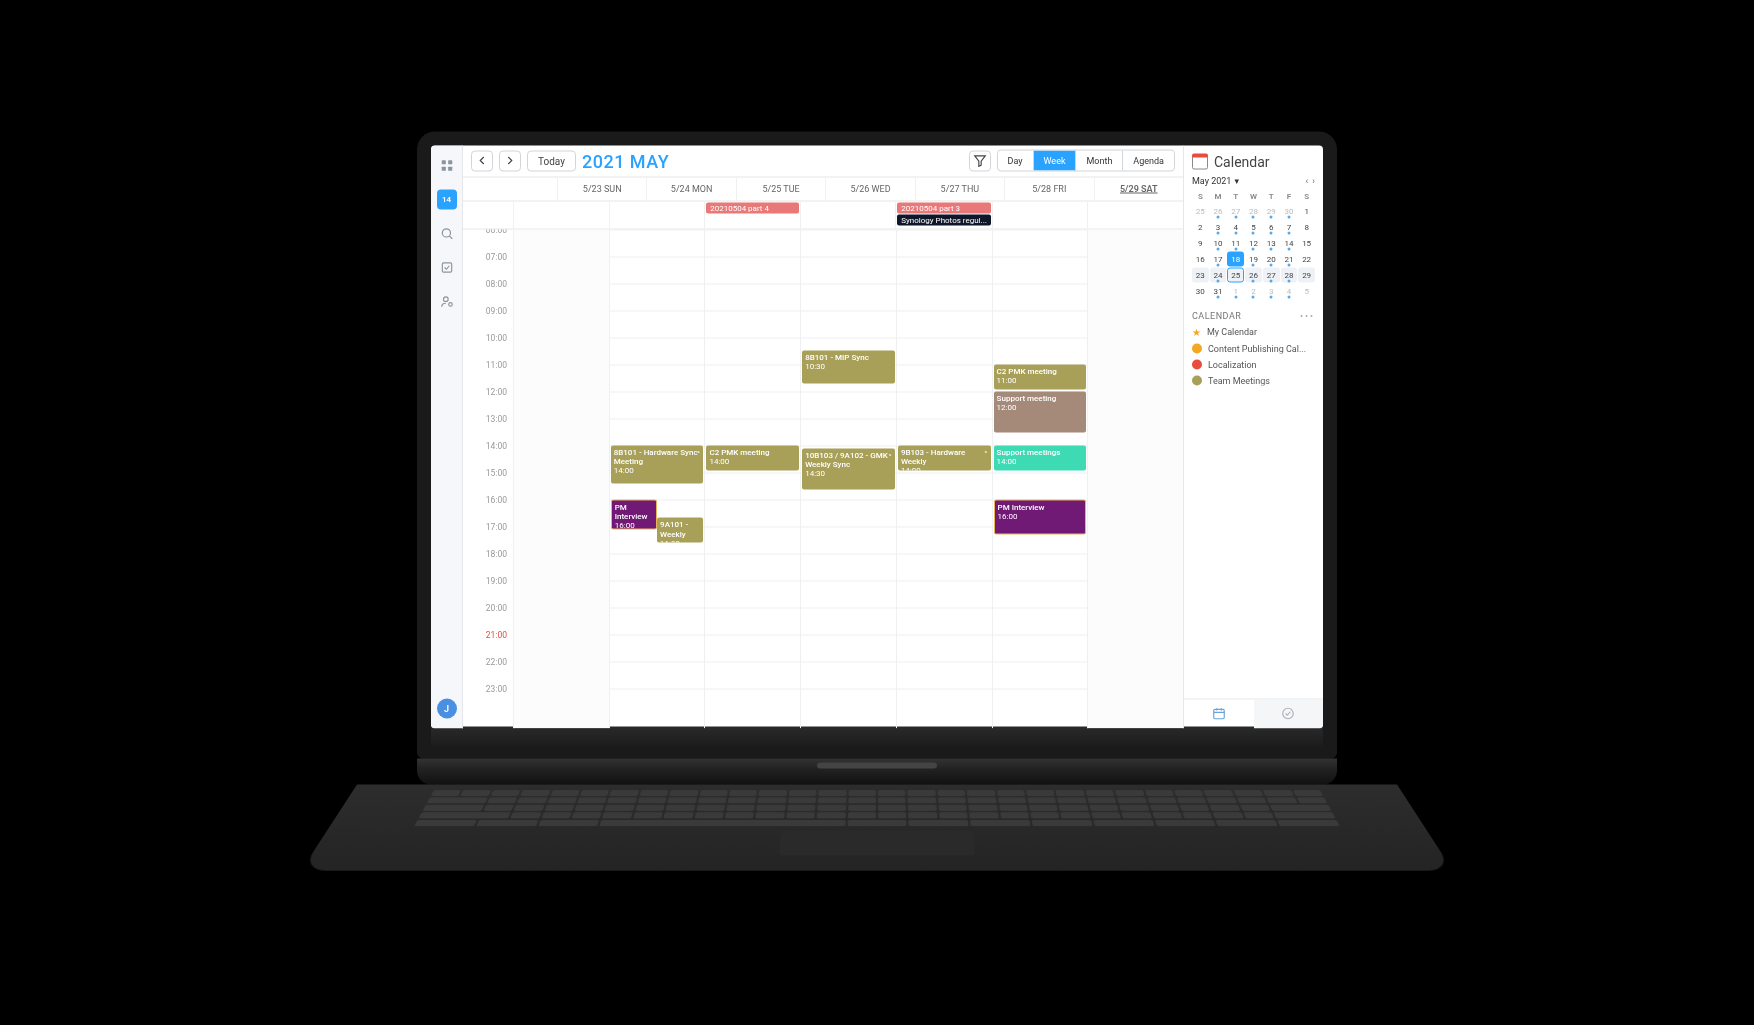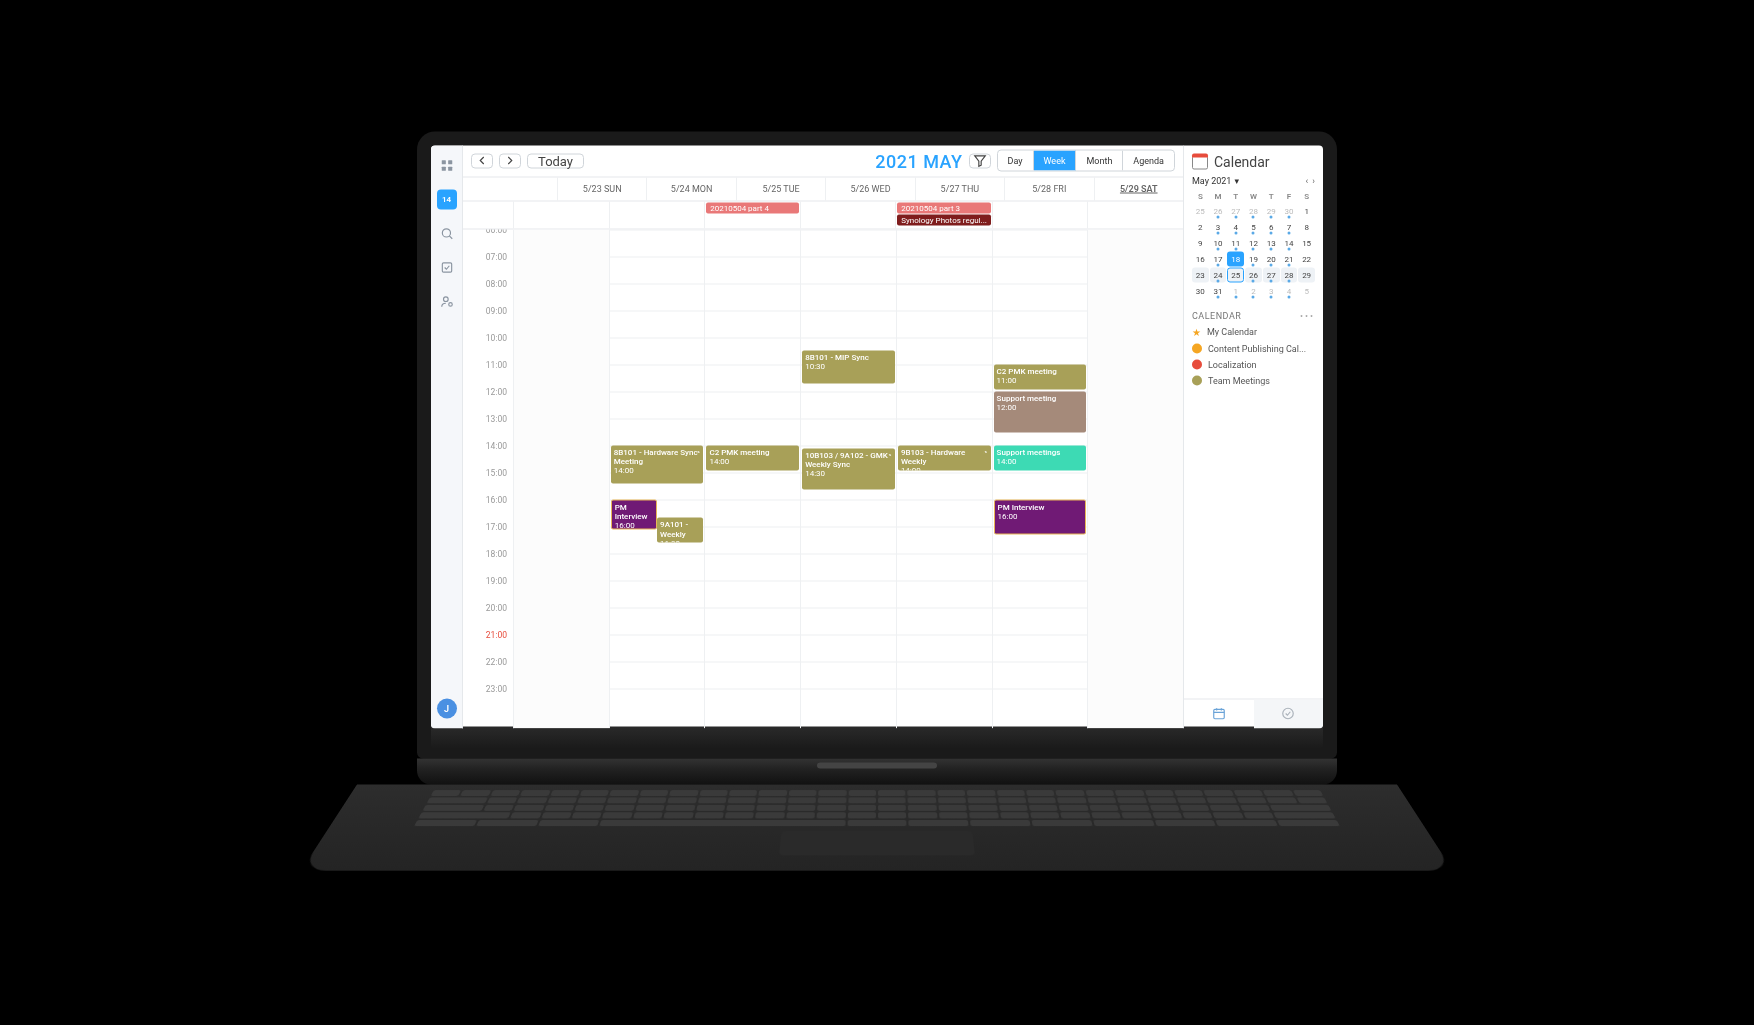--- a/index.html
+++ b/index.html
@@ -9,40 +9,40 @@
 .screen-bezel { background: #1a1a1a; border-radius: 18px 18px 6px 6px; padding: 14px 14px 10px 14px; box-shadow: 0 30px 80px rgba(0,0,0,0.6); }
 .screen { background: #fff; width: 892px; height: 583px; border-radius: 4px; overflow: hidden; display: flex; font-size: 9px; color: #333; }
 
 .leftbar { width: 32px; background: #f5f7fa; border-right: 1px solid #e5e8eb; display: flex; flex-direction: column; align-items: center; padding-top: 10px; gap: 14px; }
 .leftbar .icn { width: 20px; height: 20px; display: flex; align-items: center; justify-content: center; color: #8b95a1; cursor: pointer; border-radius: 4px; }
 .leftbar .icn.active { background: #29a3ff; color: #fff; font-size: 8px; font-weight: 600; }
 .leftbar .avatar { margin-top: auto; margin-bottom: 10px; width: 20px; height: 20px; border-radius: 50%; background: #4a90e2; color: #fff; display: flex; align-items: center; justify-content: center; font-size: 9px; font-weight: 600; }
 
 .main { flex: 1; display: flex; flex-direction: column; }
 .toolbar { height: 32px; border-bottom: 1px solid #e5e8eb; display: flex; align-items: center; padding: 0 8px; gap: 6px; }
-.btn { border: 1px solid #d0d5da; background: #fff; border-radius: 4px; height: 15px; display: flex; align-items: center; justify-content: center; cursor: pointer; font-size: 13px; color: #444; }
+.btn { border: 1px solid #d0d5da; background: #fff; border-radius: 4px; height: 21px; display: flex; align-items: center; justify-content: center; cursor: pointer; font-size: 10px; color: #444; }
 .nav-btn { width: 22px; }
 .today-btn { padding: 0 10px; }
-.title-month { flex: 1; text-align: right; color: #29a3ff; font-size: 18px; font-weight: 500; letter-spacing: 0.5px; }
+.title-month { flex: 1; text-align: left; color: #29a3ff; font-size: 18px; font-weight: 500; letter-spacing: 0.5px; }
 .filter-btn { width: 22px; }
 .seg { display: flex; border: 1px solid #d0d5da; border-radius: 4px; overflow: hidden; height: 22px; }
 .seg .seg-item { padding: 0 10px; display: flex; align-items: center; border-right: 1px solid #d0d5da; cursor: pointer; }
 .seg .seg-item:last-child { border-right: none; }
 .seg .seg-item.active { background: #29a3ff; color: #fff; }
 
 .dayhead { display: flex; height: 24px; border-bottom: 1px solid #e5e8eb; gap: 44px; }
 .time-gutter { width: 50px; flex-shrink: 0; }
 .daycol { flex: 1; display: flex; align-items: center; justify-content: center; font-size: 9px; color: #666; border-left: 1px solid #eef0f2; }
 .daycol.today-col { text-decoration: underline; font-weight: 600; }
 
 .allday-row { display: flex; min-height: 28px; border-bottom: 1px solid #e5e8eb; }
 .allday-row .cell { flex: 1; border-left: 1px solid #eef0f2; padding: 1px; display: flex; flex-direction: column; gap: 1px; }
 .pill { font-size: 8px; padding: 1px 4px; border-radius: 2px; color: #fff; overflow: hidden; white-space: nowrap; text-overflow: ellipsis; }
 .pill.red { background: #e97878; }
-.pill.amber { background: #7f1d1d; }
+.pill.amber { background: #0f172a; }
 
 .grid-wrap { flex: 1; overflow: hidden; position: relative; }
 .grid { display: flex; height: 100%; }
 .hours { width: 50px; flex-shrink: 0; }
 .hour-row { height: 27px; text-align: right; padding-right: 6px; font-size: 8.5px; color: #999; position: relative; top: -5px; }
 .hour-row.now { color: #e74c3c; }
 .cols { flex: 1; display: flex; position: relative; }
 .col { flex: 1; border-left: 1px solid #eef0f2; position: relative; }
 .col.wkend { background: #fcfcfc; }
 .hlines { position: absolute; inset: 0; }

